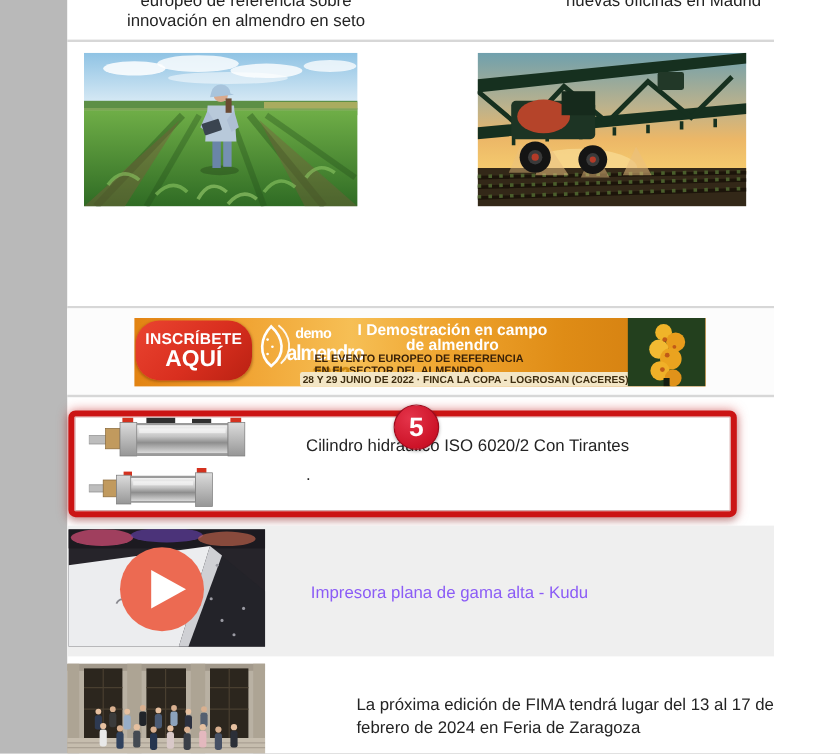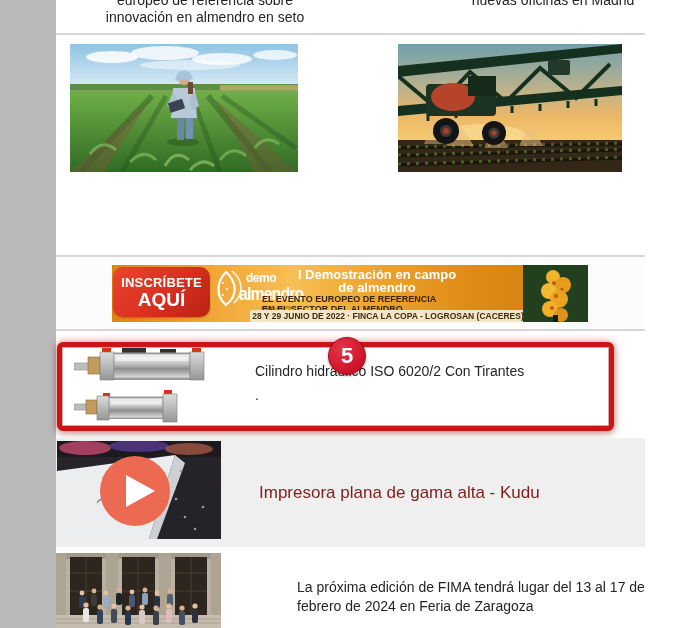--- a/index.html
+++ b/index.html
@@ -22,21 +22,21 @@
   
   .img-left{left:14px;top:44px;width:228px;height:128px;}
   .img-right{left:342px;top:44px;width:224px;height:128px;}
   .cap-left{left:-12px;top:178px;width:280px;}
   .cap-right{left:315px;top:178px;width:280px;}
 
   
   .banner-section{left:0;top:257px;width:589px;height:72px;background:#fcfcfc;}
   .banner{left:56px;top:265px;width:476px;height:57px;overflow:hidden;
     background:linear-gradient(90deg,#e28312 0%,#f0a231 18%,#f6bf55 38%,#efa42e 55%,#df8c16 75%,#cf7a0e 100%);}
-  .cta{left:1px;top:2px;width:97px;height:50px;border-radius:10px;
+  .cta{left:1px;top:2px;width:97px;height:50px;border-radius:20px;
     background:linear-gradient(135deg,#ea4430 0%,#d92f1f 55%,#b92112 100%);
     color:#fff;text-align:center;font-weight:bold;box-shadow:0 1px 2px rgba(90,30,0,.35);}
   .cta-l1{display:block;font-size:13px;margin-top:8px;letter-spacing:.2px;}
   .cta-l2{display:block;font-size:19px;line-height:20px;}
   .logo-icon{left:100px;top:4px;width:34px;height:48px;}
   .logo-demo{left:134px;top:6px;font-size:12px;font-weight:bold;color:#fff;letter-spacing:-.5px;}
   .logo-almendro{left:127px;top:19px;font-size:18px;font-weight:bold;color:#fff;letter-spacing:-1px;transform:scaleX(.88);transform-origin:left;}
   .logo-year{left:148px;top:38px;font-size:14px;font-weight:bold;font-style:italic;color:#cf8a0e;text-shadow:0 0 1px #b06e06;}
   .banner-title{left:150px;top:3px;width:230px;text-align:center;color:#fff;font-weight:bold;font-size:13px;line-height:13px;}
   .banner-sub{left:150px;top:29px;width:230px;text-align:left;color:#3a2208;font-weight:bold;font-size:9px;line-height:10px;}
@@ -53,21 +53,21 @@
     border:1px solid #9c0a1c;box-sizing:border-box;
     color:#fff;font-size:22px;font-weight:bold;text-align:center;line-height:35px;
     box-shadow:0 1px 3px rgba(0,0,0,.35);}
   .cyl-img{left:18px;top:348px;width:155px;height:78px;}
   .hl-title{left:199px;top:362px;width:340px;font-size:14px;line-height:19px;color:#242424;}
   .hl-sub{left:199px;top:386px;width:340px;font-size:14px;line-height:19px;color:#242424;}
 
   
   .video-row{left:0;top:438px;width:589px;height:109px;background:#efefef;}
   .video-thumb{left:1px;top:3px;width:164px;height:98px;}
-  .video-title{left:203px;top:0;height:109px;display:flex;align-items:center;font-size:17px;color:#7f1d1d;width:360px;}
+  .video-title{left:203px;top:0;height:109px;display:flex;align-items:center;font-size:14px;color:#8b5cf6;width:360px;}
 
   
   .fima-img{left:0;top:553px;width:165px;height:75px;}
   .fima-title{left:203px;top:578px;width:380px;font-size:14px;line-height:19px;color:#242424;margin-left:38px;}
 </style>
 </head>
 <body>
 
 <div class="page">
 

